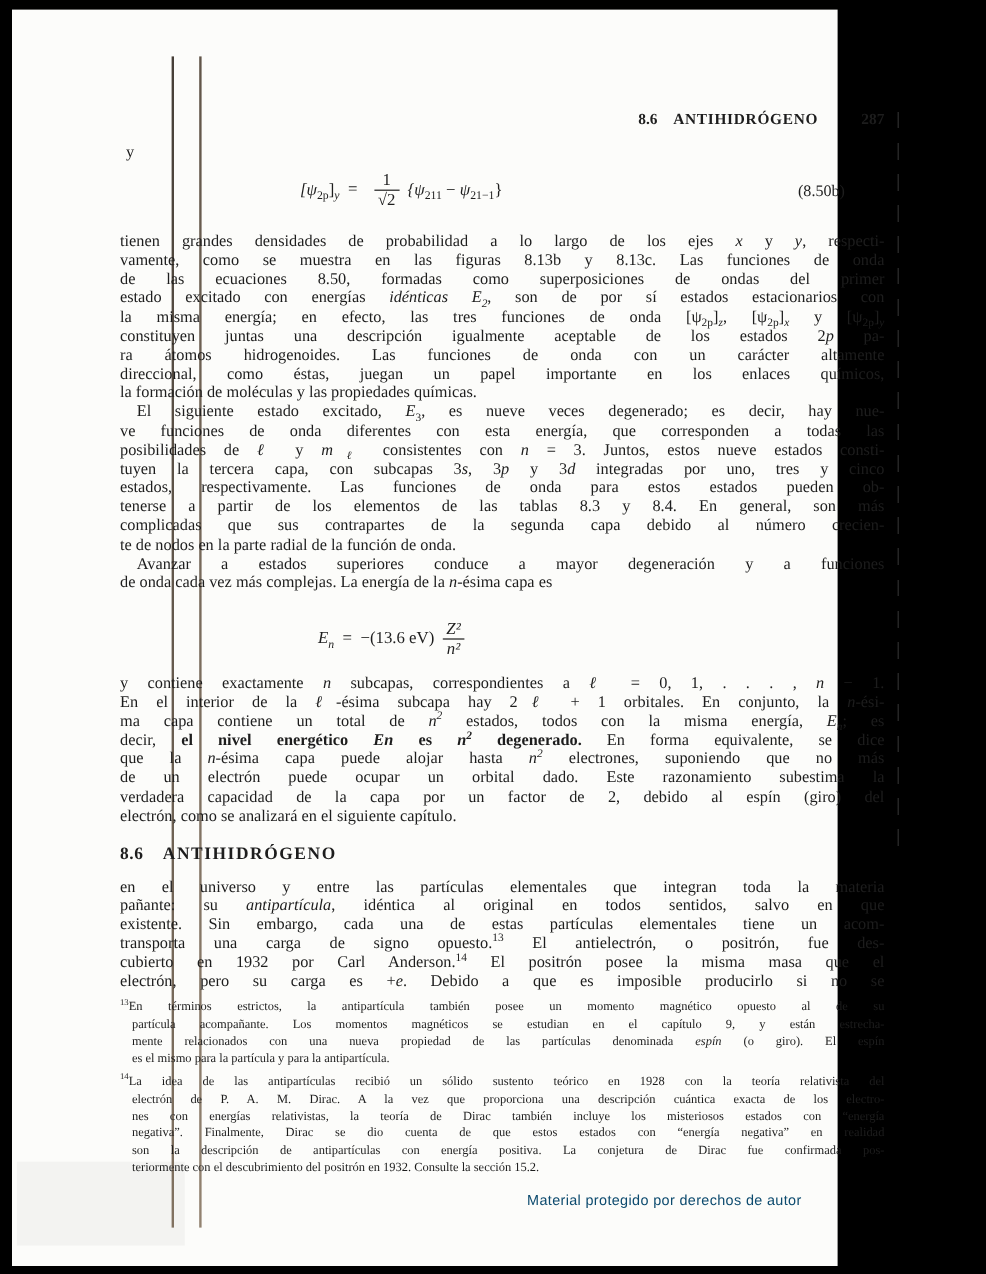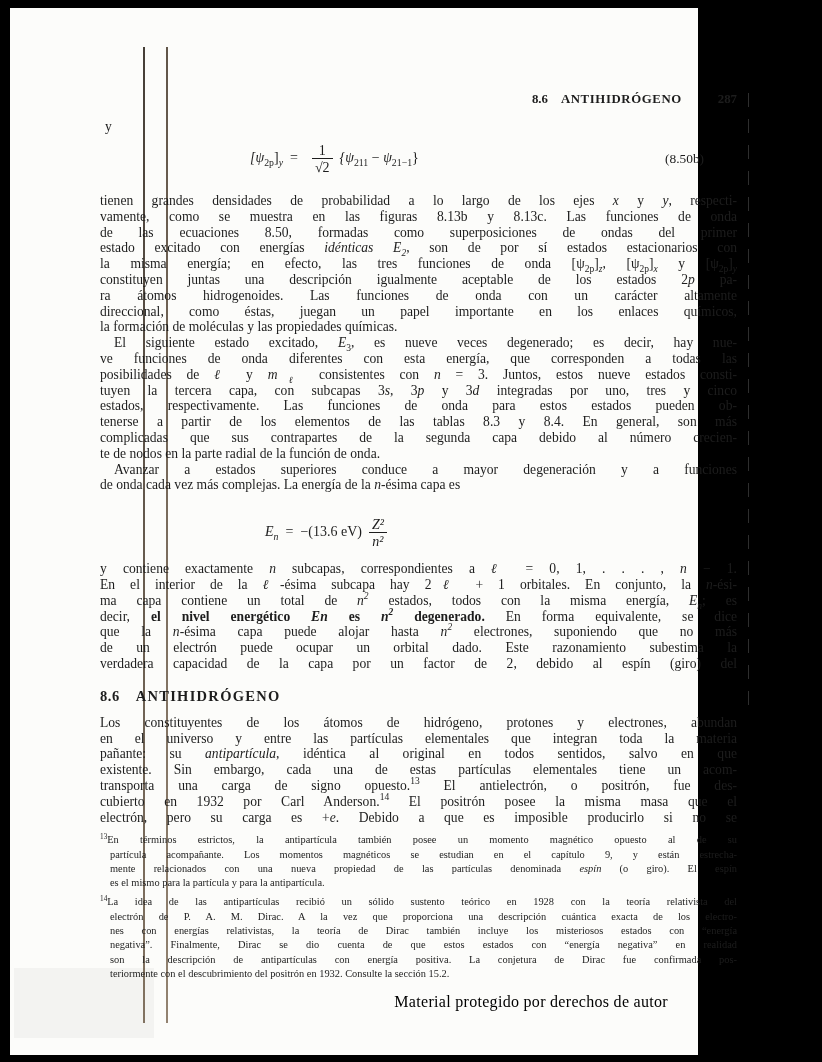--- a/index.html
+++ b/index.html
@@ -52,22 +52,22 @@
   .fn .line:first-child{text-indent:-10px;}
   
   .scan-line{position:absolute;top:39px;height:976px;width:2px;
     background:linear-gradient(to bottom, rgba(50,42,34,0.9), rgba(110,92,72,0.85));}
   .scan-line.l1{left:133px;}
   .scan-line.l2{left:156px;width:2px;background:linear-gradient(to bottom, rgba(70,56,42,0.85), rgba(120,100,78,0.8));}
   .gutter-line{position:absolute;left:738px;top:85px;height:612px;width:1px;opacity:0.3;
     background:repeating-linear-gradient(to bottom,#9a9a9a 0 14px, transparent 14px 26px);}
   
   .watermark{position:absolute;top:985px;right:30px;
-    font-family:Liberation Serif, serif;
-    font-size:16px;color:#000000;letter-spacing:0.3px;}
+    font-family:Liberation Sans, sans-serif;
+    font-size:12px;color:#0c4a6e;letter-spacing:0.3px;}
 </style>
 </head>
 <body>
 
 <div class="page">
 
   <div class="shade"></div>
 
   <div class="scan-line l1"></div>
   <div class="scan-line l2"></div>
@@ -131,29 +131,29 @@
     </div>
 
     <div class="para">
         <div class="line"><span>y contiene exactamente </span><span class="it">n</span><span> subcapas, correspondientes a </span><span class="it">ℓ</span><span> = 0, 1, . . . , </span><span class="it">n</span><span> − 1.</span></div>
         <div class="line"><span>En el interior de la </span><span class="it">ℓ</span><span>-ésima subcapa hay 2</span><span class="it">ℓ</span><span> + 1 orbitales. En conjunto, la </span><span class="it">n</span><span>-ési-</span></div>
         <div class="line"><span>ma capa contiene un total de </span><span class="it">n</span><sup class="it">2</sup><span> estados, todos con la misma energía, </span><span class="it">E</span><sub class="it">n</sub><span>; es</span></div>
         <div class="line"><span>decir, </span><span class="bo">el nivel energético </span><span class="it bo">En</span><span class="bo"> es </span><span class="it bo">n</span><sup class="it bo">2</sup><span class="bo"> degenerado.</span><span> En forma equivalente, se dice</span></div>
         <div class="line"><span>que la </span><span class="it">n</span><span>-ésima capa puede alojar hasta </span><span class="it">n</span><sup class="it">2</sup><span> electrones, suponiendo que no más</span></div>
         <div class="line"><span>de un electrón puede ocupar un orbital dado. Este razonamiento subestima la</span></div>
         <div class="line"><span>verdadera capacidad de la capa por un factor de 2, debido al espín (giro) del</span></div>
+        <div class="line last"><span>electrón, como se analizará en el siguiente capítulo.</span></div>
       </div>
 
     <div class="sec-heading">
       <span class="num">8.6</span>
       <span class="ttl">ANTIHIDRÓGENO</span>
     </div>
 
     <div class="para p5">
-        <div class="line"><span>Los constituyentes de los átomos de hidrógeno, protones y electrones, abundan</span></div>
         <div class="line"><span>en el universo y entre las partículas elementales que integran toda la materia</span></div>
         <div class="line"><span>pañante: su </span><span class="it">antipartícula</span><span>, idéntica al original en todos sentidos, salvo en que</span></div>
         <div class="line"><span>existente. Sin embargo, cada una de estas partículas elementales tiene un acom-</span></div>
         <div class="line"><span>transporta una carga de signo opuesto.</span><sup>13</sup><span> El antielectrón, o positrón, fue des-</span></div>
         <div class="line"><span>cubierto en 1932 por Carl Anderson.</span><sup>14</sup><span> El positrón posee la misma masa que el</span></div>
         <div class="line"><span>electrón, pero su carga es +</span><span class="it">e</span><span>. Debido a que es imposible producirlo si no se</span></div>
       </div>
 
     <div class="fn fn13">
         <div class="line"><sup>13</sup><span>En términos estrictos, la antipartícula también posee un momento magnético opuesto al de su</span></div>

